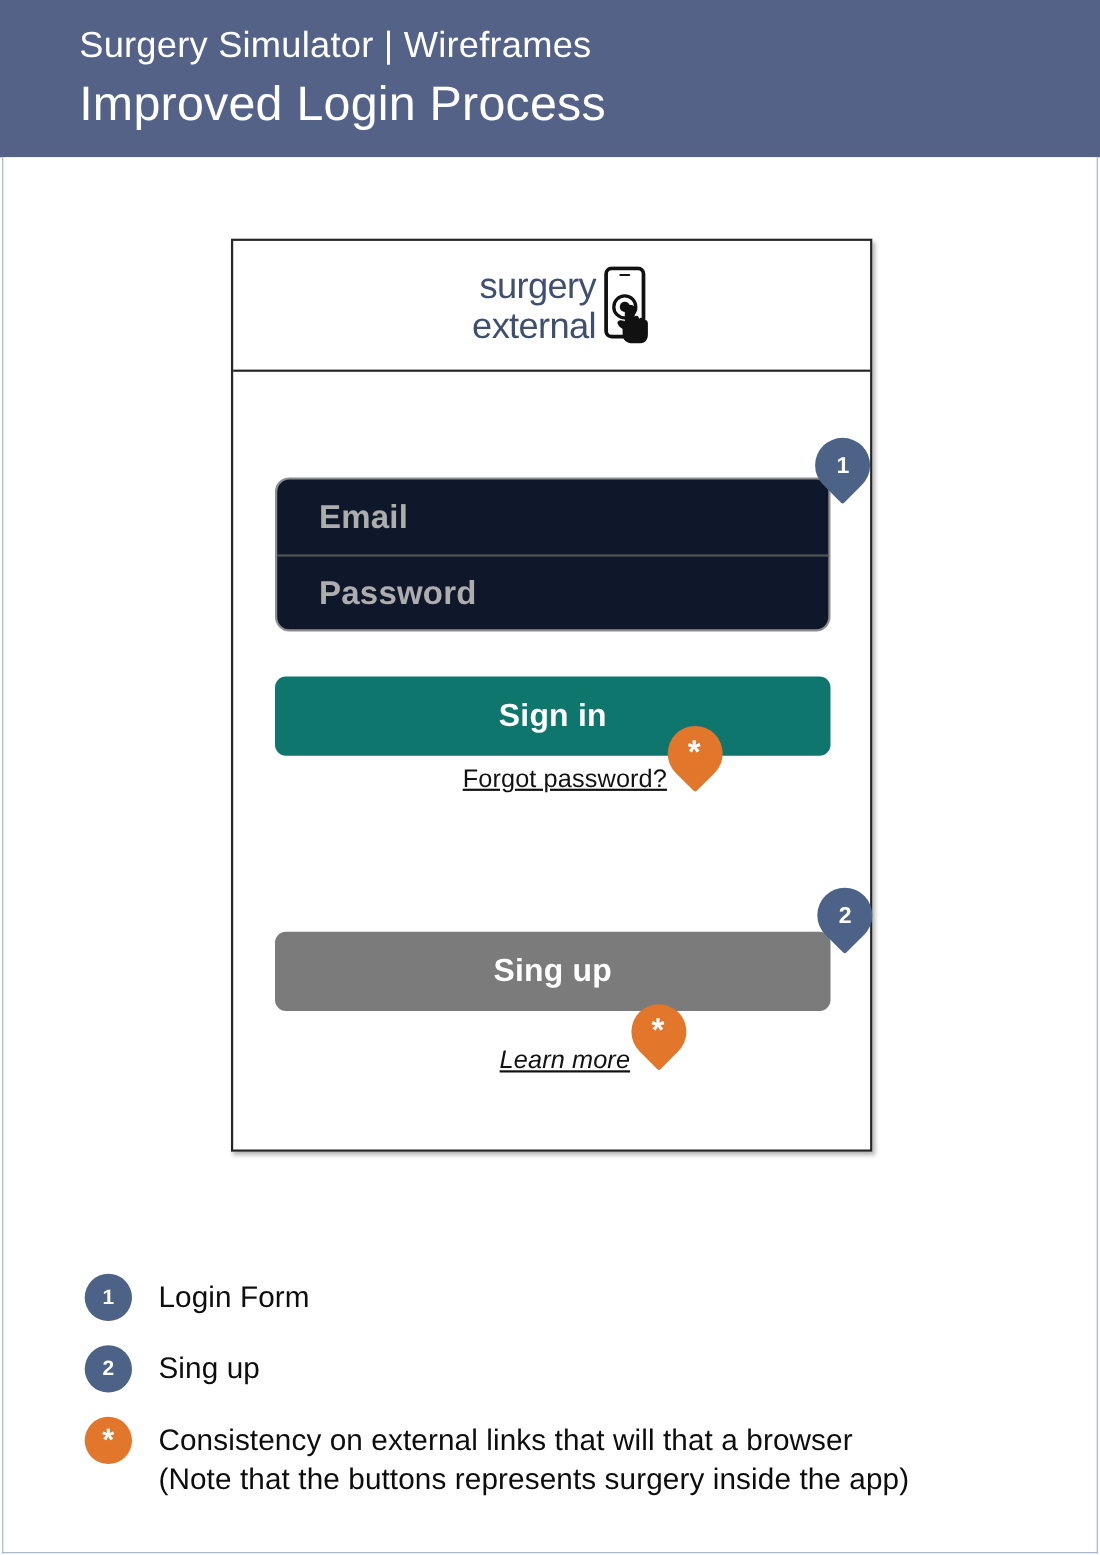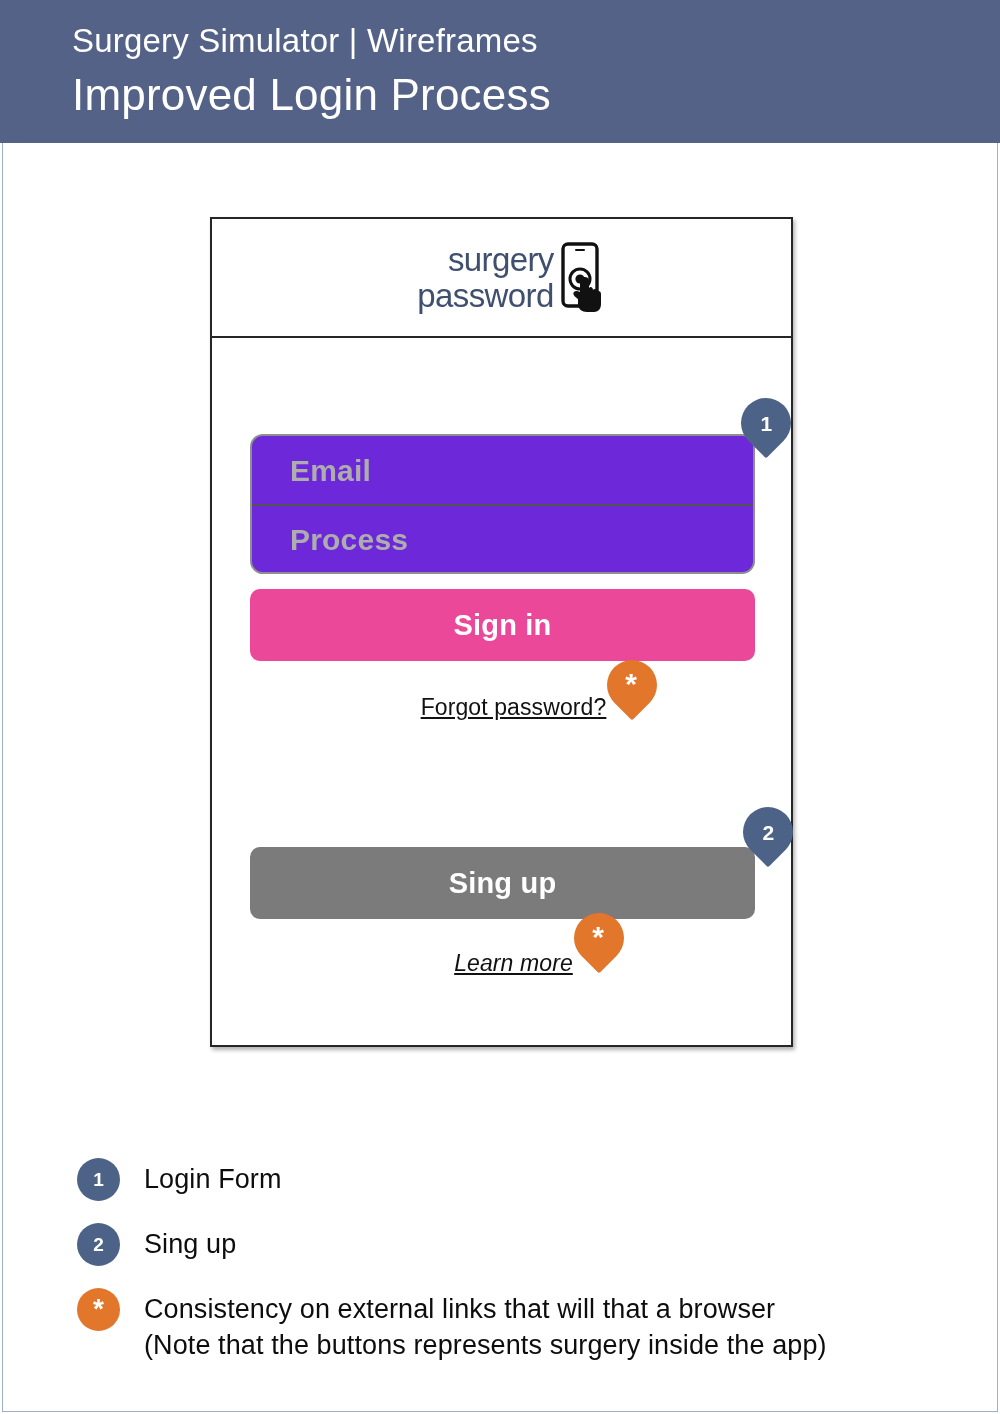--- a/index.html
+++ b/index.html
@@ -101,21 +101,21 @@
   .logo-mark { width: 52px; height: 72px; display: block; }
 
   
   .field-group {
     position: absolute;
     left: 38px; top: 215px;
     width: 505px;
     height: 140px;
     border: 2px solid #8e8e8e;
     border-radius: 13px;
-    background: #6d28d9;
+    background: #0f172a;
     text-align: right;
   }
   .field {
     position: relative;
     height: 69px;
     display: flex;
     align-items: center;
     padding-left: 38px;
     font-size: 30px;
     font-weight: bold;
@@ -141,21 +141,21 @@
     color: #ffffff;
     font-family: "Liberation Sans", sans-serif;
     font-size: 29px;
     font-weight: bold;
     letter-spacing: 0.2px;
     cursor: pointer;
     display: flex;
     align-items: center;
     justify-content: center;
   }
-  .btn-signin { top: 370px; background: #ec4899; text-align: right; }
+  .btn-signin { top: 396px; background: #0f766e; text-align: right; }
   .btn-signup { top: 628px; background: #7b7b7b; }
 
   
   .link {
     position: absolute;
     left: 0;
     width: 100%;
     text-align: center;
     font-size: 23px;
     color: #111111;
@@ -243,39 +243,39 @@
   </div>
 
   <div class="canvas">
 
     <div class="device" style="left:207px; top:74px;">
 
       <div class="device-topbar">
         <div class="logo">
           <div class="logo-text">
             <span class="l1">surgery</span>
-            <span class="l2">password</span>
+            <span class="l2">external</span>
           </div>
           <svg class="logo-mark" viewBox="0 0 52 72">
             <rect x="9" y="2" width="34" height="62" rx="5" ry="5" fill="none" stroke="#111" stroke-width="3.4"></rect>
             <rect x="21" y="7" width="10" height="2" rx="1" fill="#111"></rect>
             <circle cx="26" cy="37" r="10" fill="none" stroke="#111" stroke-width="3"></circle>
             <circle cx="26" cy="37" r="4.6" fill="#111"></circle>
             <path d="M26 38 L26 50 C26 50 22 48 20 50 C18 52 21 55 24 57
                      L24 62 C24 67 28 70 33 70 L40 70 C45 70 47 66 47 62
                      L47 52 C47 49 44 48 43 50 C43 47 40 46 39 48
                      C39 45 36 44 35 46 L35 38 C35 34 26 34 26 38 Z" fill="#111"></path>
           </svg>
         </div>
       </div>
 
       <div class="field-group">
         <div class="field">Email</div>
         <div class="field-divider"></div>
-        <div class="field">Process</div>
+        <div class="field">Password</div>
       </div>
 
       <div class="btn btn-signin">Sign in</div>
       <div class="link link-forgot">
         <span>Forgot password?</span>
       </div>
 
       <div class="btn btn-signup">Sing up</div>
       <div class="link link-learn">
         <span>Learn more</span>

